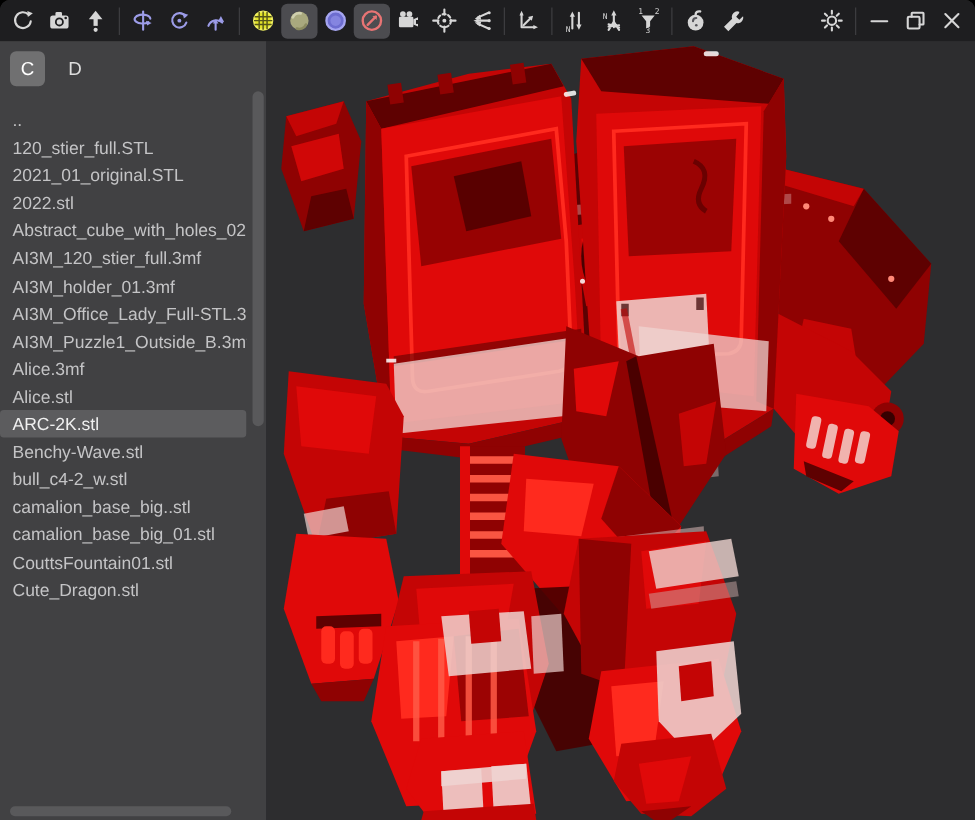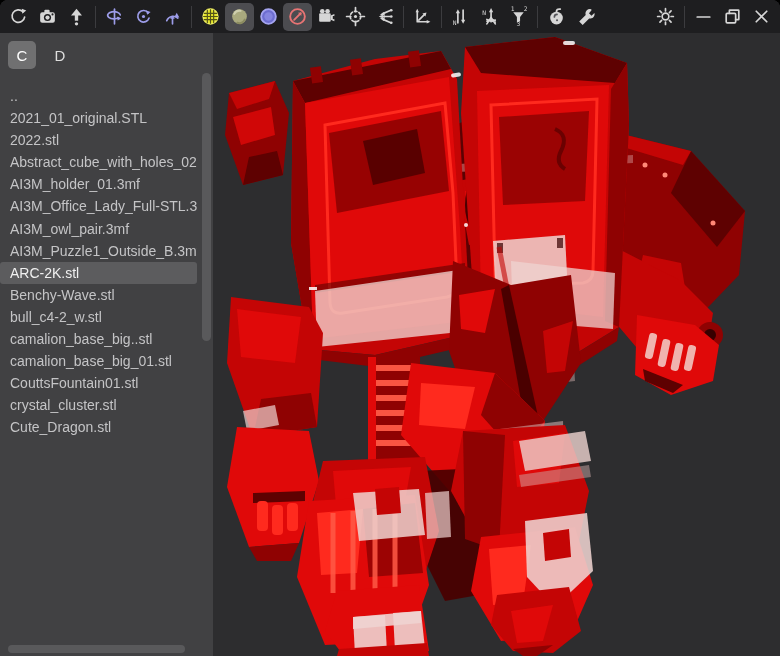--- a/index.html
+++ b/index.html
@@ -259,34 +259,36 @@
   <div class="sidebar">
     <div class="tabs">
 
     <button class="tab selected">C</button>
         <button class="tab">D</button>
       </div>
 
     <div class="file-list">
 
     <div class="file-row">..</div>
+        <div class="file-row">120_stier_full.STL</div>
         <div class="file-row">2021_01_original.STL</div>
         <div class="file-row">2022.stl</div>
         <div class="file-row">Abstract_cube_with_holes_02.STL</div>
+        <div class="file-row">AI3M_120_stier_full.3mf</div>
         <div class="file-row">AI3M_holder_01.3mf</div>
         <div class="file-row">AI3M_Office_Lady_Full-STL.3mf</div>
-        <div class="file-row">AI3M_owl_pair.3mf</div>
         <div class="file-row">AI3M_Puzzle1_Outside_B.3mf</div>
+        <div class="file-row">Alice.3mf</div>
+        <div class="file-row">Alice.stl</div>
         <div class="file-row selected">ARC-2K.stl</div>
         <div class="file-row">Benchy-Wave.stl</div>
         <div class="file-row">bull_c4-2_w.stl</div>
         <div class="file-row">camalion_base_big..stl</div>
         <div class="file-row">camalion_base_big_01.stl</div>
         <div class="file-row">CouttsFountain01.stl</div>
-        <div class="file-row">crystal_cluster.stl</div>
         <div class="file-row">Cute_Dragon.stl</div>
       </div>
 
     <div class="vscroll"></div>
     <div class="hscroll"></div>
   </div>
 
   <div class="viewport">
     <svg width="567" height="623" viewBox="0 0 567 623">
 

